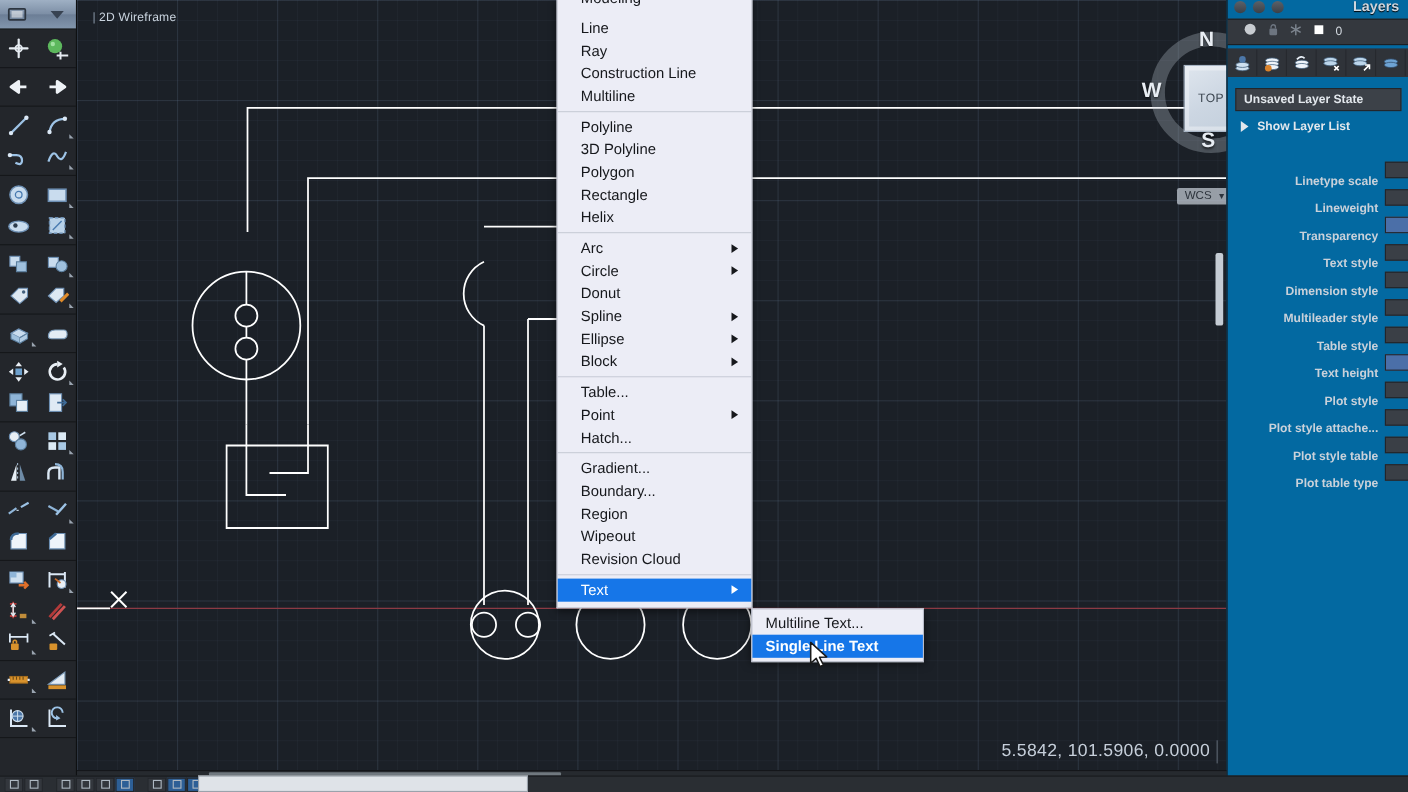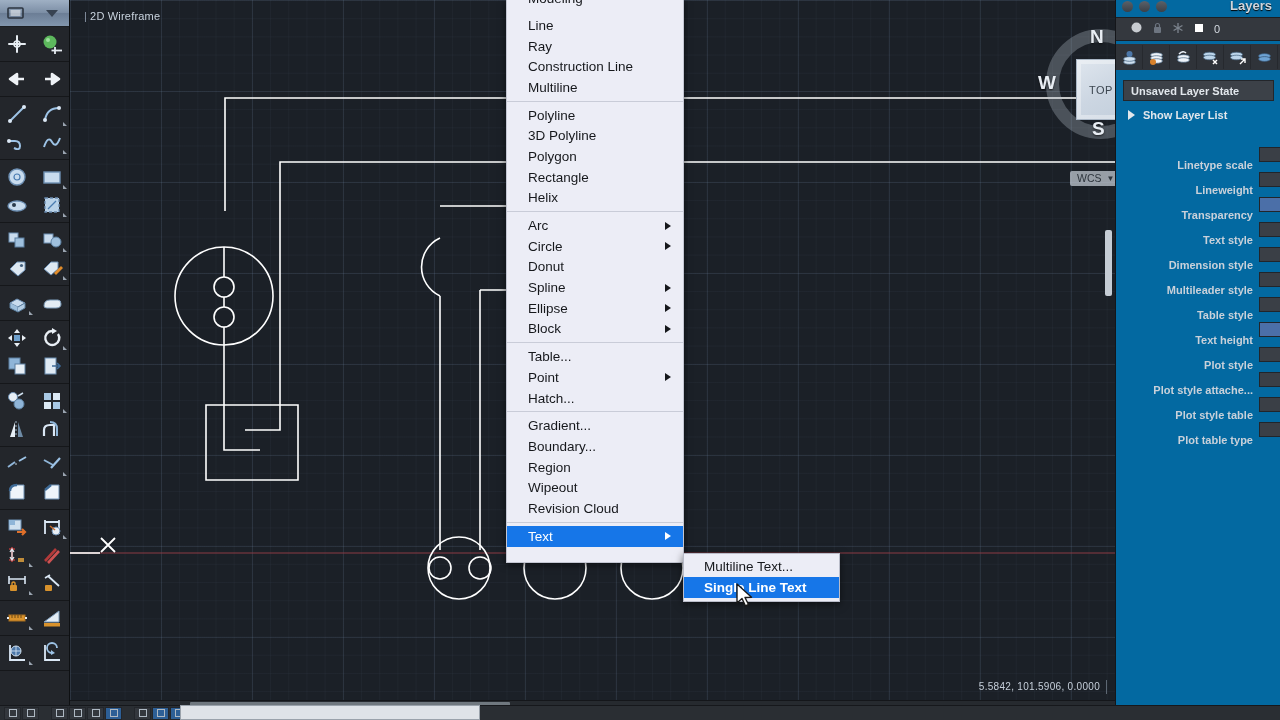--- a/index.html
+++ b/index.html
@@ -32,21 +32,21 @@
       linear-gradient(to bottom, rgba(130,155,190,0.13) 1px, transparent 1px);
     background-size: 91px 91px;
   }
   #vp-label {
     position: absolute; left: 14px; top: 10px;
     color: #c9d3de; font-size: 11px; letter-spacing: .2px;
   }
   #vp-label .bar { color:#8a97a6; margin-right:3px;}
   #coords {
     position: absolute; right: 8px; bottom: 6px;
-    color: #c6cfda; font-size: 10px;
+    color: #c6cfda; font-size: 16px;
     padding: 1px 6px 2px 6px;
     border-right: 1px solid #5d6773;
     letter-spacing: .3px;
   }
   svg.geom { position: absolute; inset: 0; }
 
   
   #viewcube { position:absolute; left:965px; top:18px; width:130px; height:132px; }
   #viewcube .ring {
     position:absolute; left:11px; top:11px; width:110px; height:110px;
@@ -150,21 +150,21 @@
     background:#3a3f46; border:1px solid #22252a;
   }
   .prop-row .pfield.hi { background:#4b6fa8; }
 
   
   #menu {
     position:absolute; left:506px; top:0; width:178px;
     background:#ecedf6;
     box-shadow: 0 2px 7px rgba(0,0,0,.55);
     border:1px solid #c3c6d2; border-top:none;
-    padding-bottom:12px;
+    padding-bottom:2px;
     z-index:30;
   }
   #menu .clip { height:15px; overflow:hidden; position:relative; }
   #menu .clip span {
     position:absolute; left:21px; top:-9px; font-size:13.5px; color:#16181c;
   }
   .mi {
     height:20.7px; display:flex; align-items:center;
     padding-left:21px; padding-right:8px;
     font-size:13.5px; color:#16181c; position:relative;
@@ -180,21 +180,21 @@
   #menu .tail { height:3px; }
 
   #submenu {
     position:absolute; left:683px; top:553px; width:157px;
     background:#ecedf6; border:1px solid #b9bcc9;
     box-shadow: 0 2px 8px rgba(0,0,0,.55);
     padding:2px 0 3px 0; z-index:40;
   }
   #submenu .smi {
     height:21px; display:flex; align-items:center;
-    padding-left:20px; font-size:13.5px; color:#16181c;
+    padding-left:12px; font-size:13.5px; color:#16181c;
   }
   #submenu .smi.sel { background:#1676e8; color:#fff; font-weight:bold; }
   #cursor { position:absolute; left:735px; top:583px; z-index:60; }
 
   
   #scroll-h {
     position:absolute; left:70px; top:700px; width:1045px; height:12px;
     background:#262a2f; border-top:1px solid #14161a;
   }
   #scroll-h .thumb {

